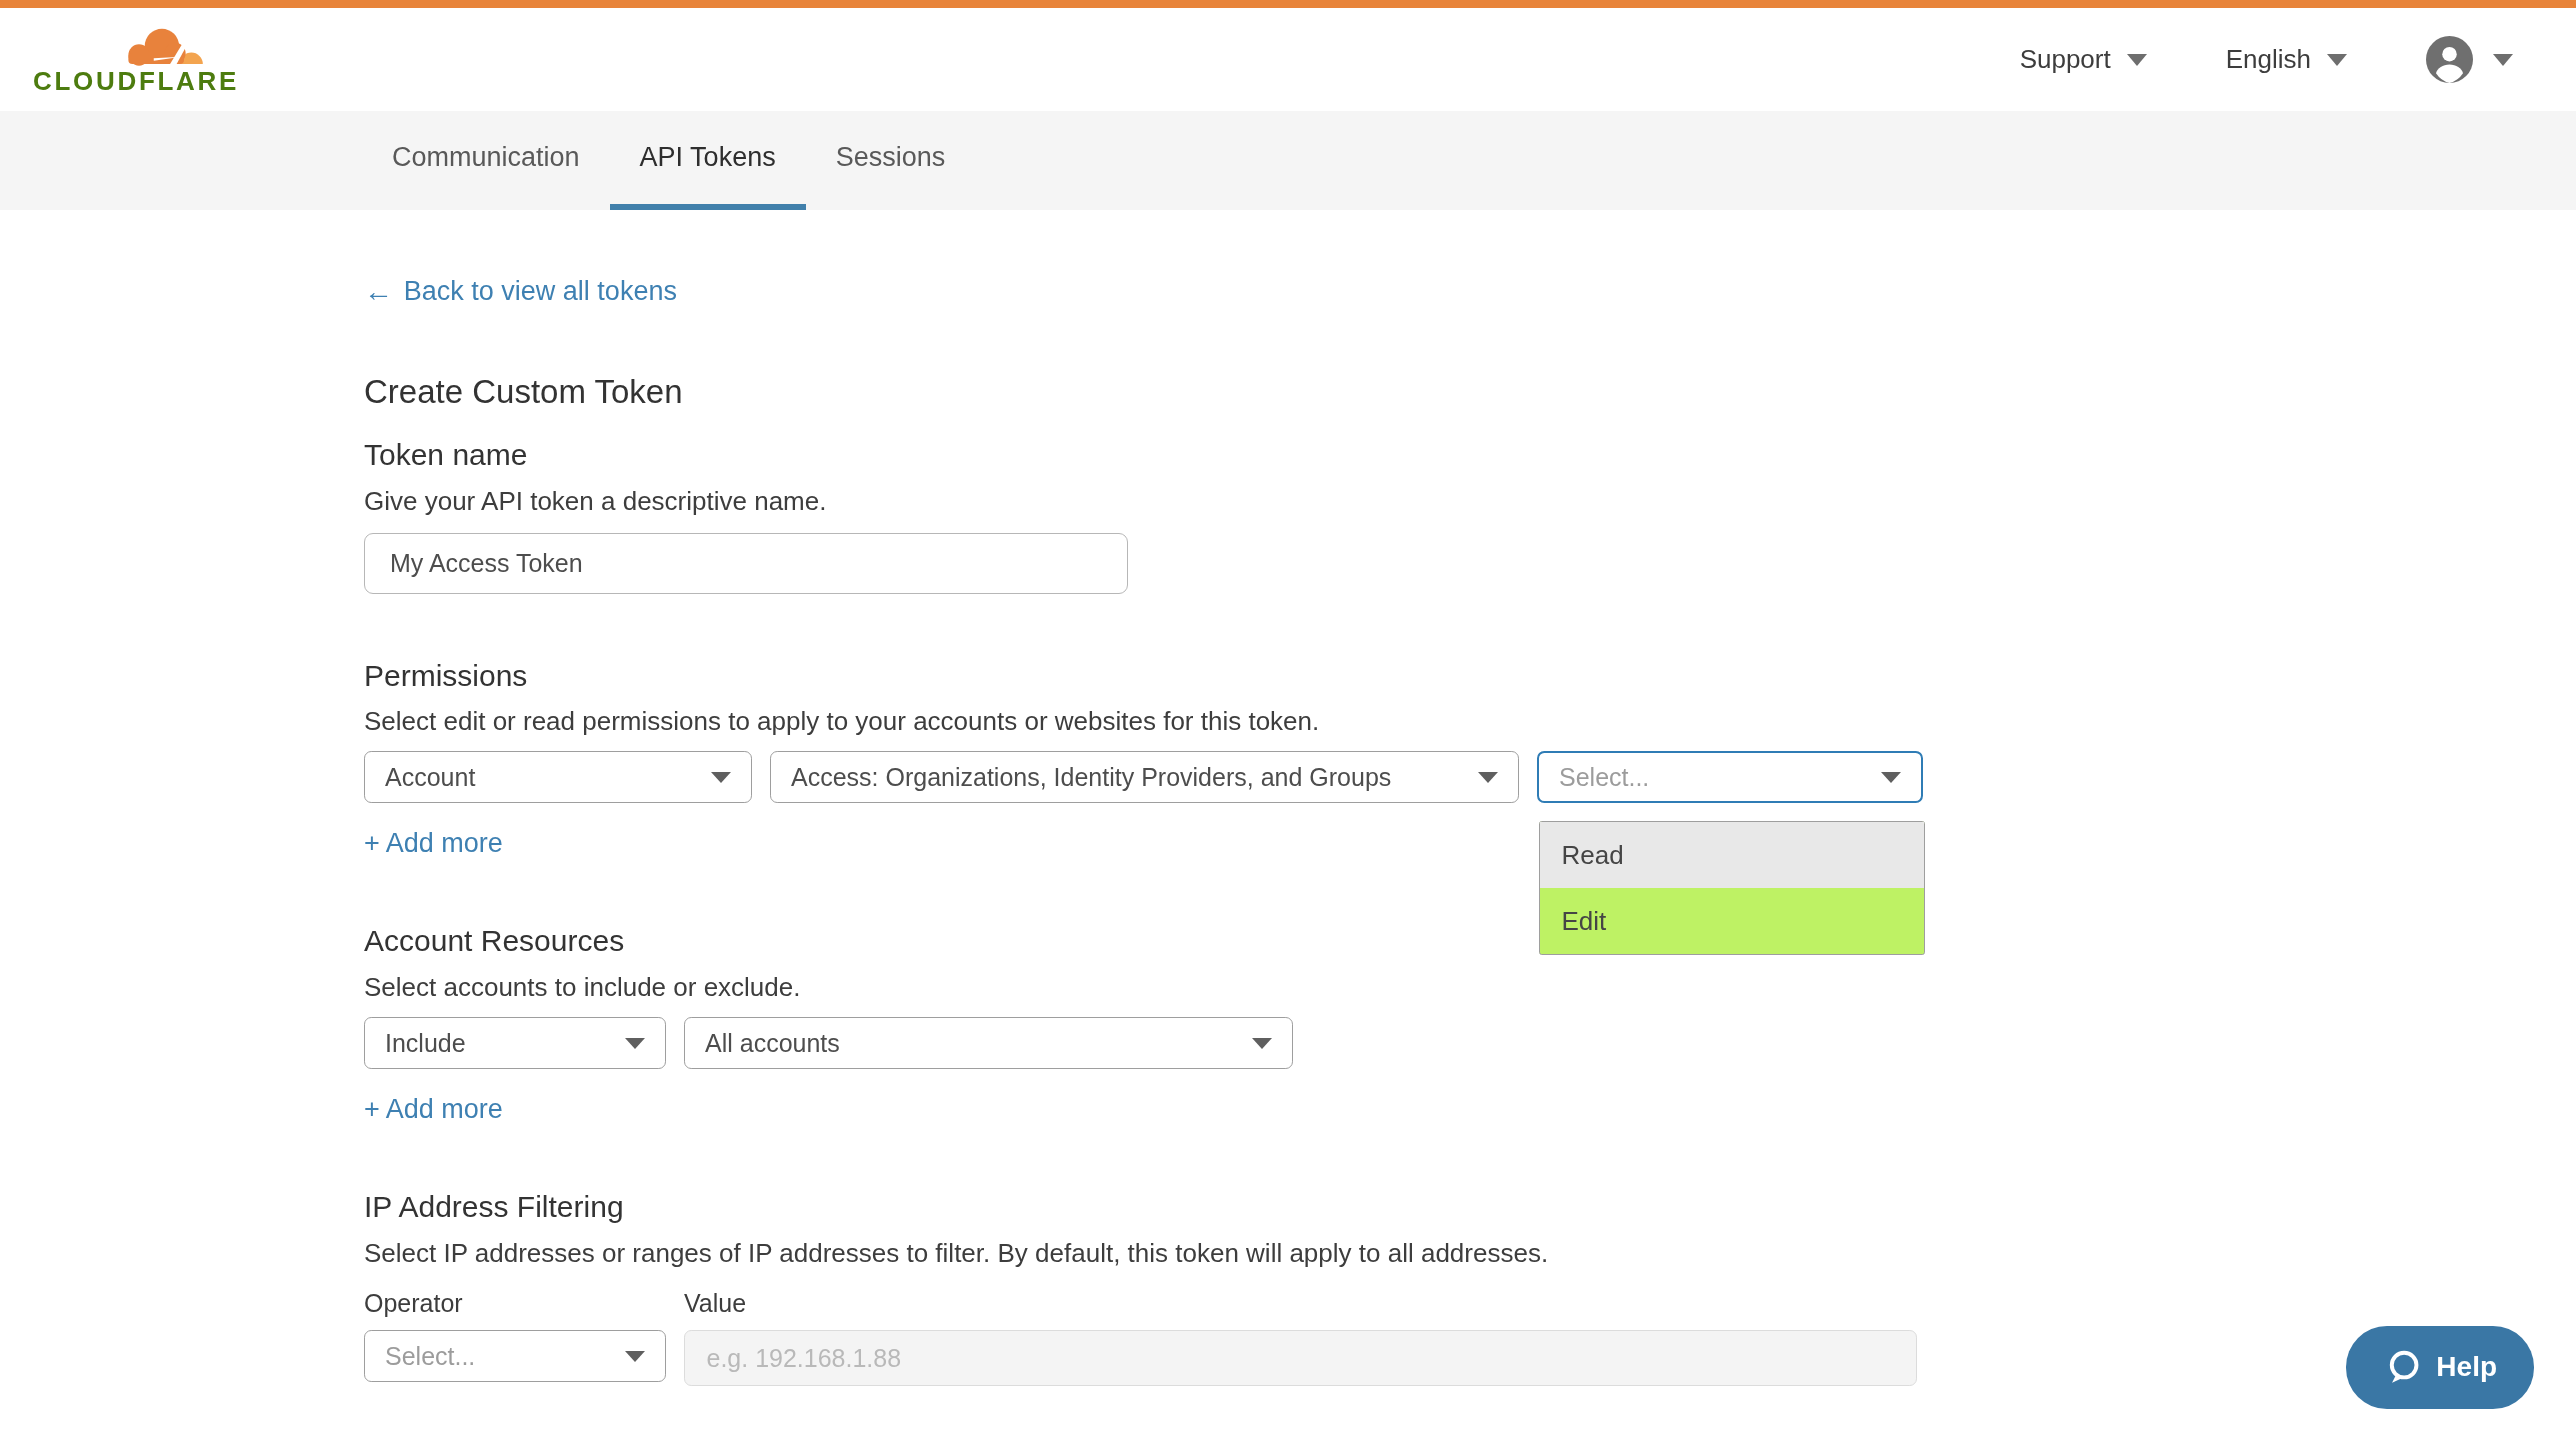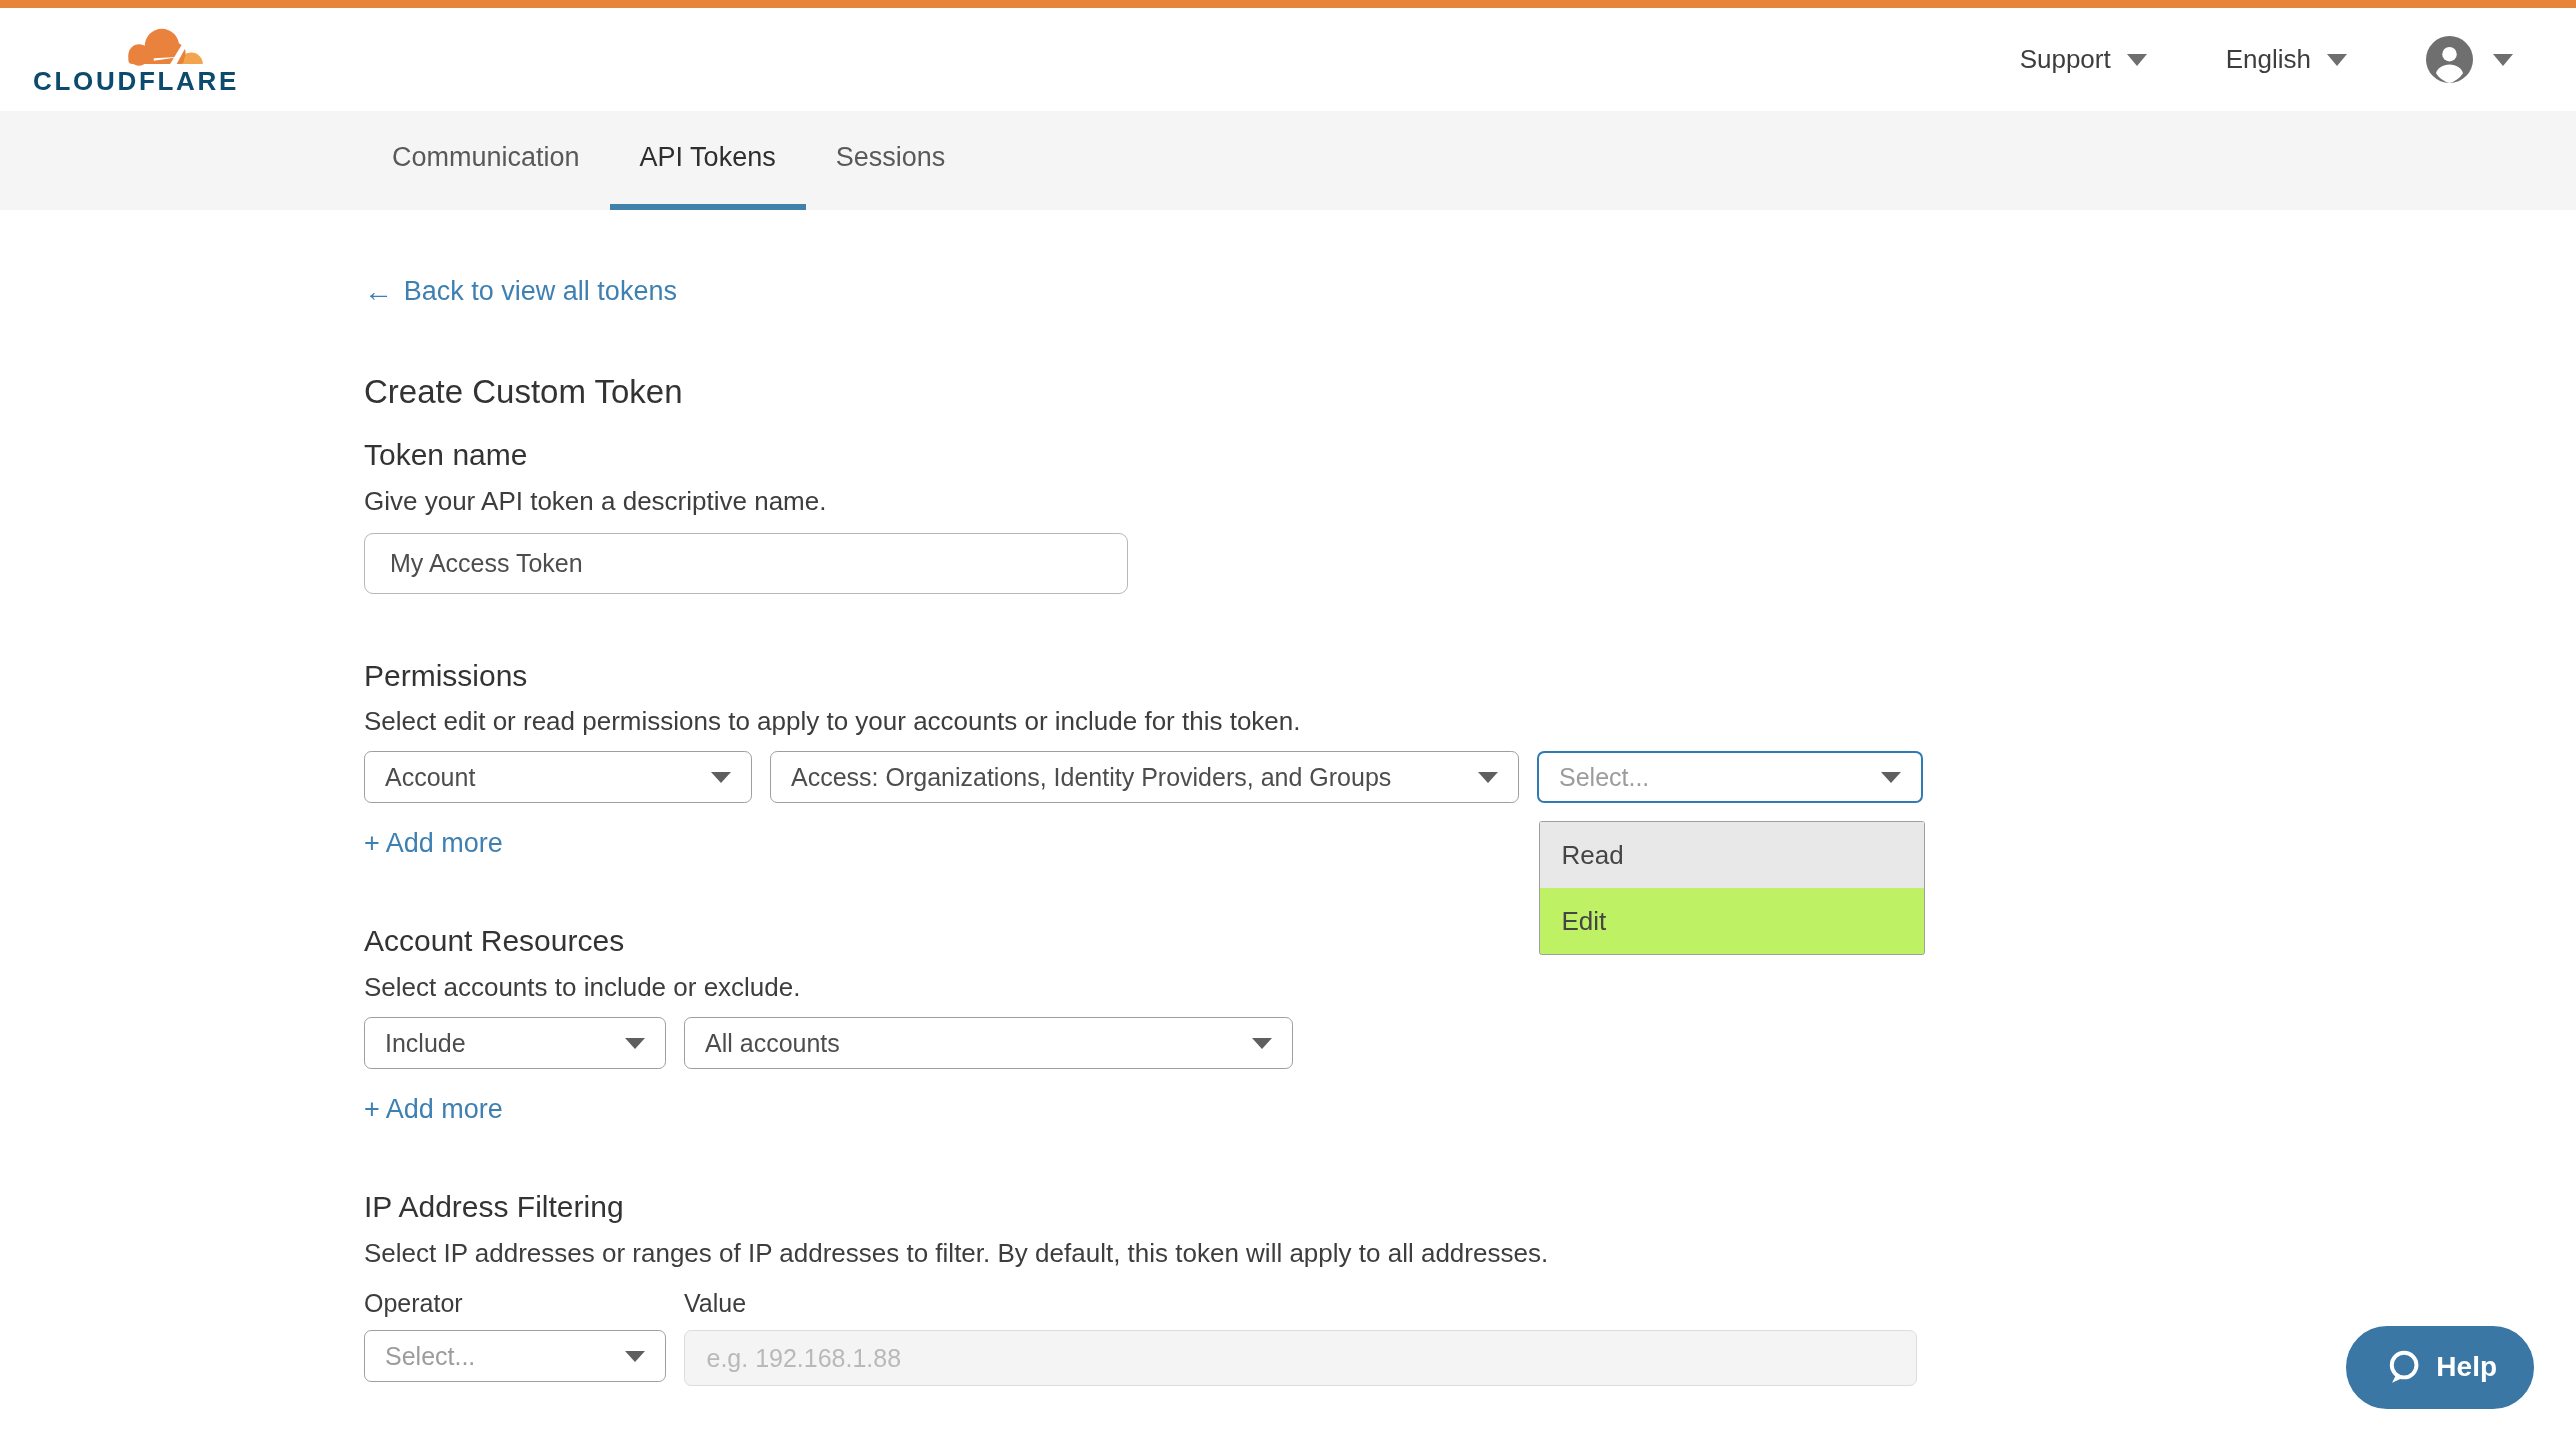--- a/index.html
+++ b/index.html
@@ -8,21 +8,21 @@
 
   
   .top-strip { height:8px; width:100%; background:#e8843a; }
 
   
   .header { height:103px; background:#fff; display:flex; align-items:center;
             padding:0 63px 0 33px; position:relative; }
   .logo { position:relative; width:180px; height:90px; }
   .logo svg { position:absolute; right:1.8px; top:5.4px; }
   .logo-text { position:absolute; left:0; bottom:7.2px; font-size:26px; font-weight:bold;
-               letter-spacing:2.7px; color:#0c4a6e; white-space:nowrap; }
+               letter-spacing:2.7px; color:#4d7c0f; white-space:nowrap; }
   .header-right { margin-left:auto; display:flex; align-items:center; gap:79px; }
   .header-item { display:flex; align-items:center; gap:16px; font-size:26px; color:#3d3d3d; cursor:pointer; }
   .caret { width:0; height:0; border-left:10.8px solid transparent; border-right:10.8px solid transparent;
            border-top:12.6px solid #6e6e6e; }
   .avatar-wrap { display:flex; align-items:center; gap:20px; cursor:pointer; }
 
   
   .tabbar { height:99px; background:#f5f5f5; display:flex; align-items:stretch; padding-left:362px; }
   .tab { display:flex; align-items:center; padding:0 30px; font-size:27px; color:#595959;
          cursor:pointer; border-bottom:6.3px solid transparent; }
@@ -141,21 +141,21 @@
   <h1 class="page-title">Create Custom Token</h1>
 
   <section class="sec-token">
     <h2 class="section-heading">Token name</h2>
     <p class="section-desc">Give your API token a descriptive name.</p>
     <input class="text-input" type="text" value="My Access Token" style="">
   </section>
 
   <section class="sec">
     <h2 class="section-heading">Permissions</h2>
-    <p class="section-desc">Select edit or read permissions to apply to your accounts or include for this token.</p>
+    <p class="section-desc">Select edit or read permissions to apply to your accounts or websites for this token.</p>
     <div class="controls-row">
       <div class="select w-scope">
         <span>Account</span>
         <span class="caret"></span>
       </div>
       <div class="select w-resource">
         <span>Access: Organizations, Identity Providers, and Groups</span>
         <span class="caret"></span>
       </div>
       <div class="select w-level focused">

